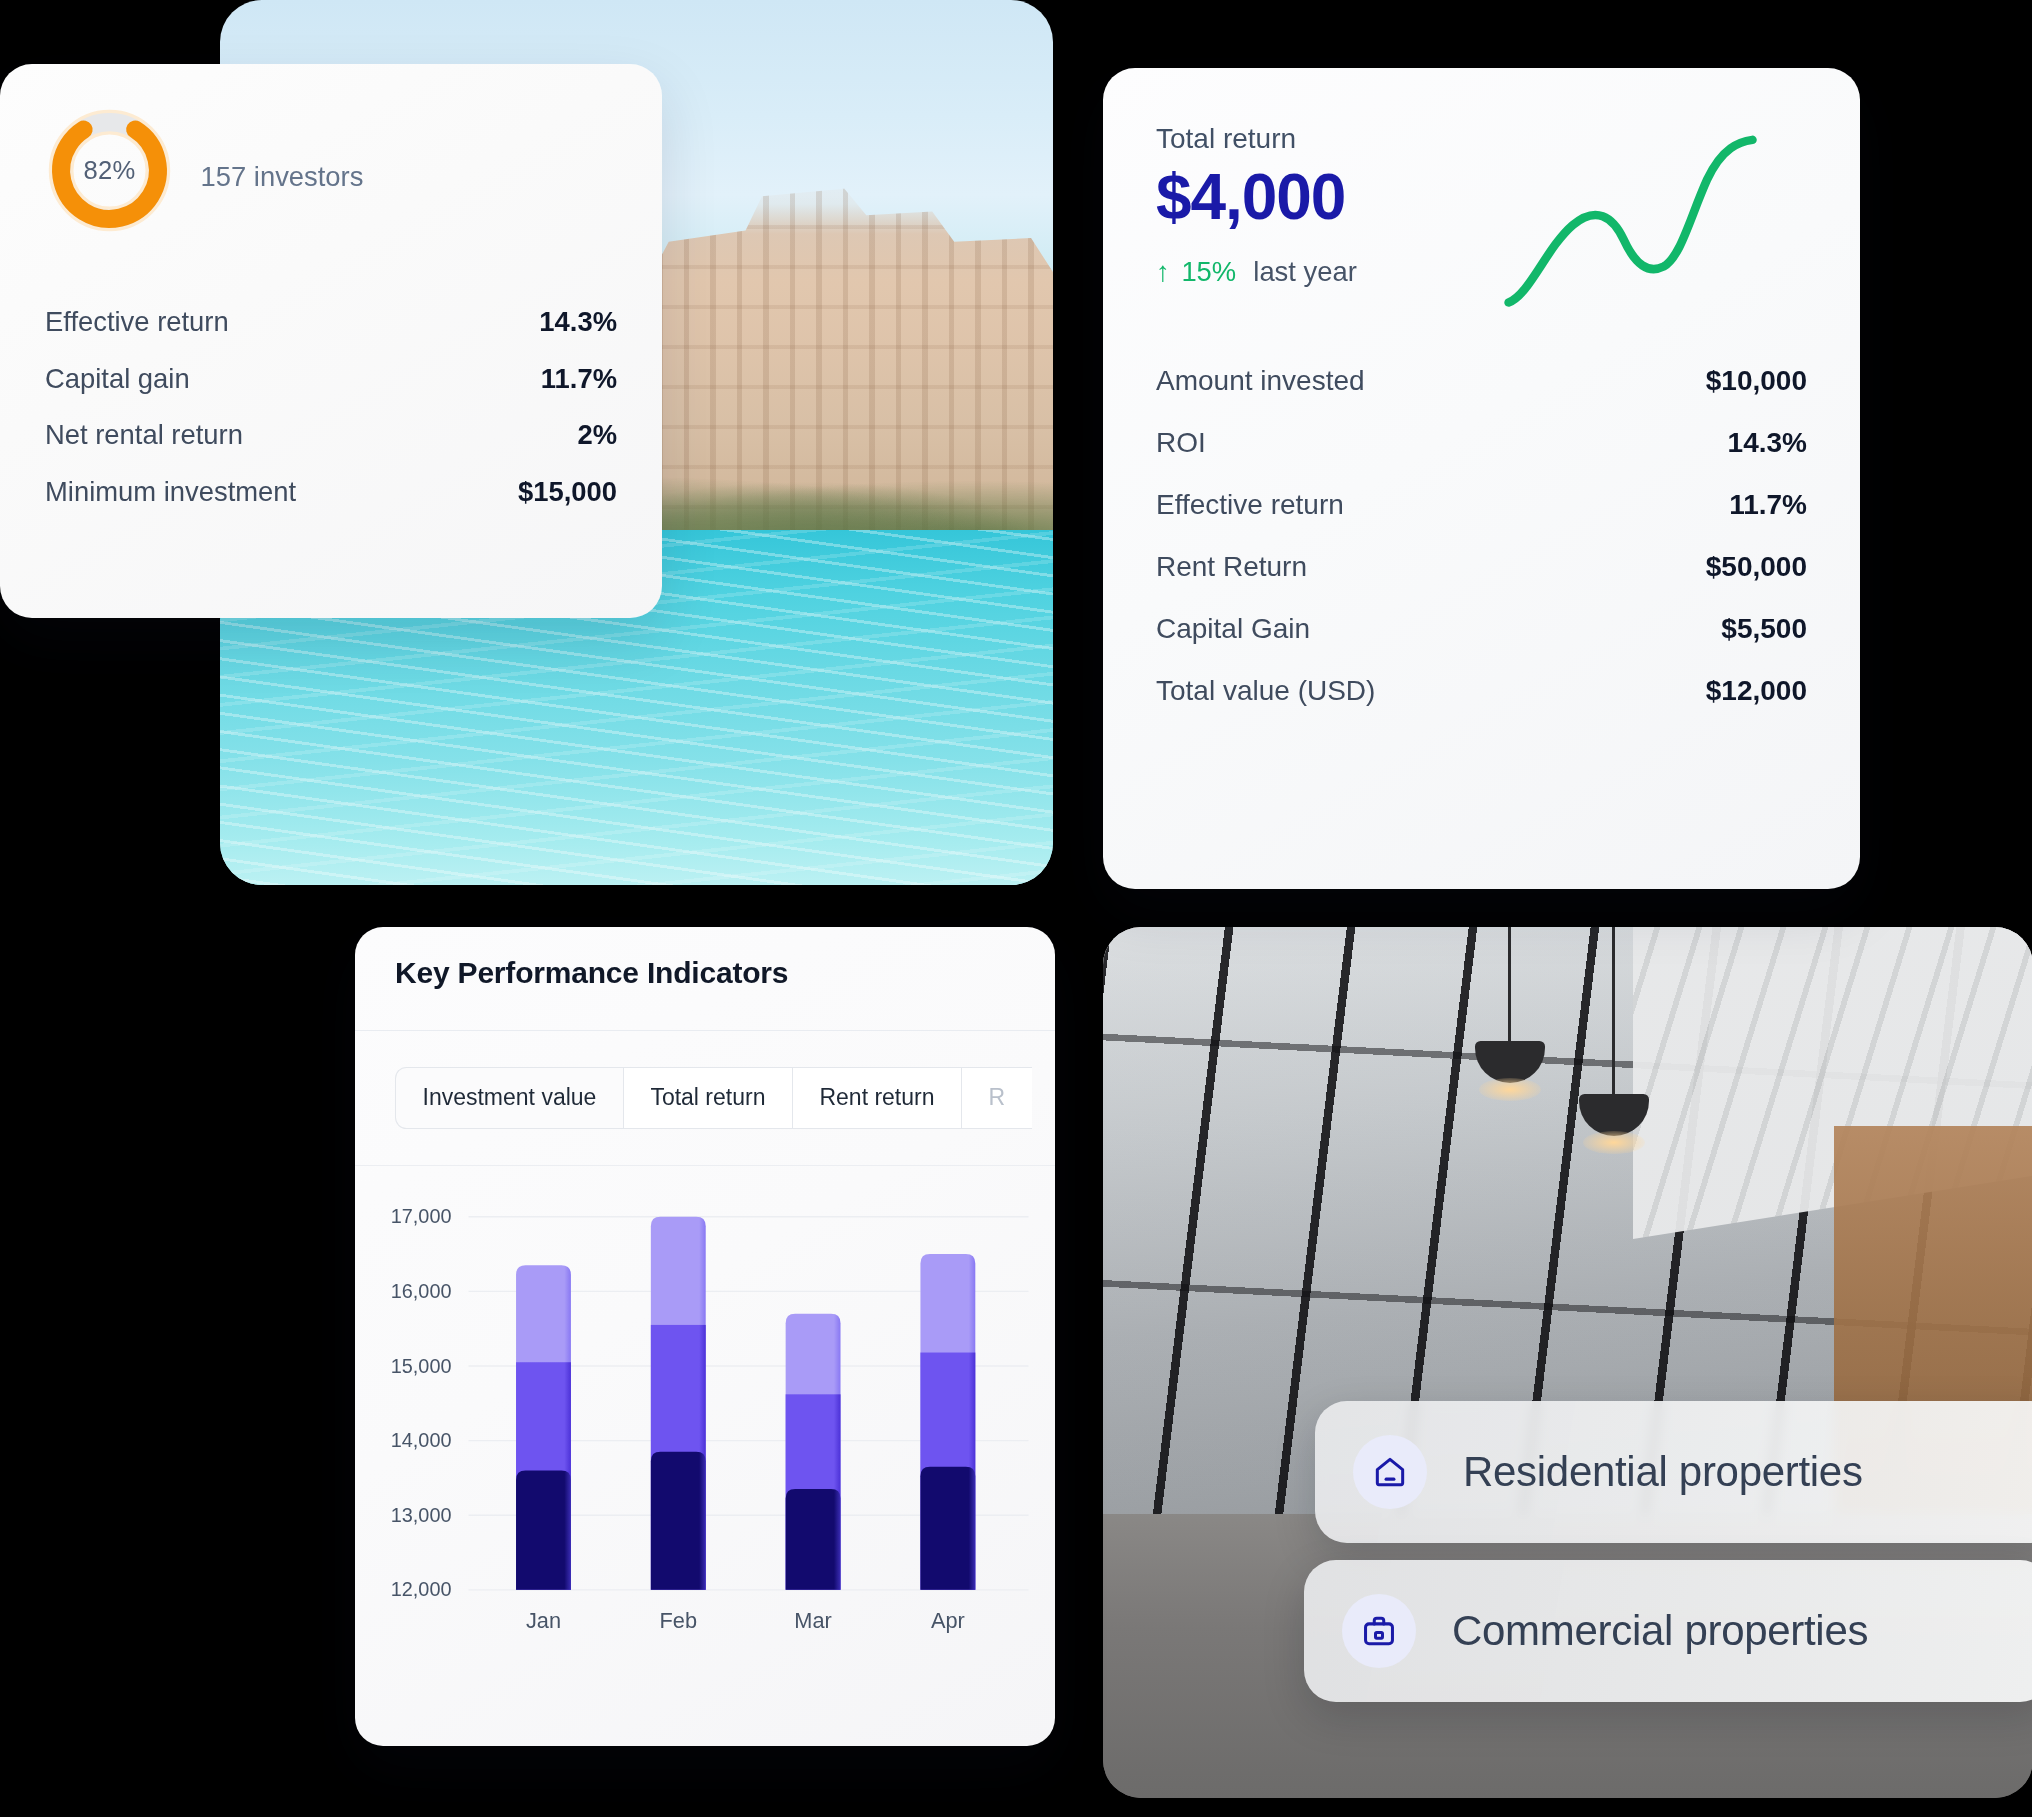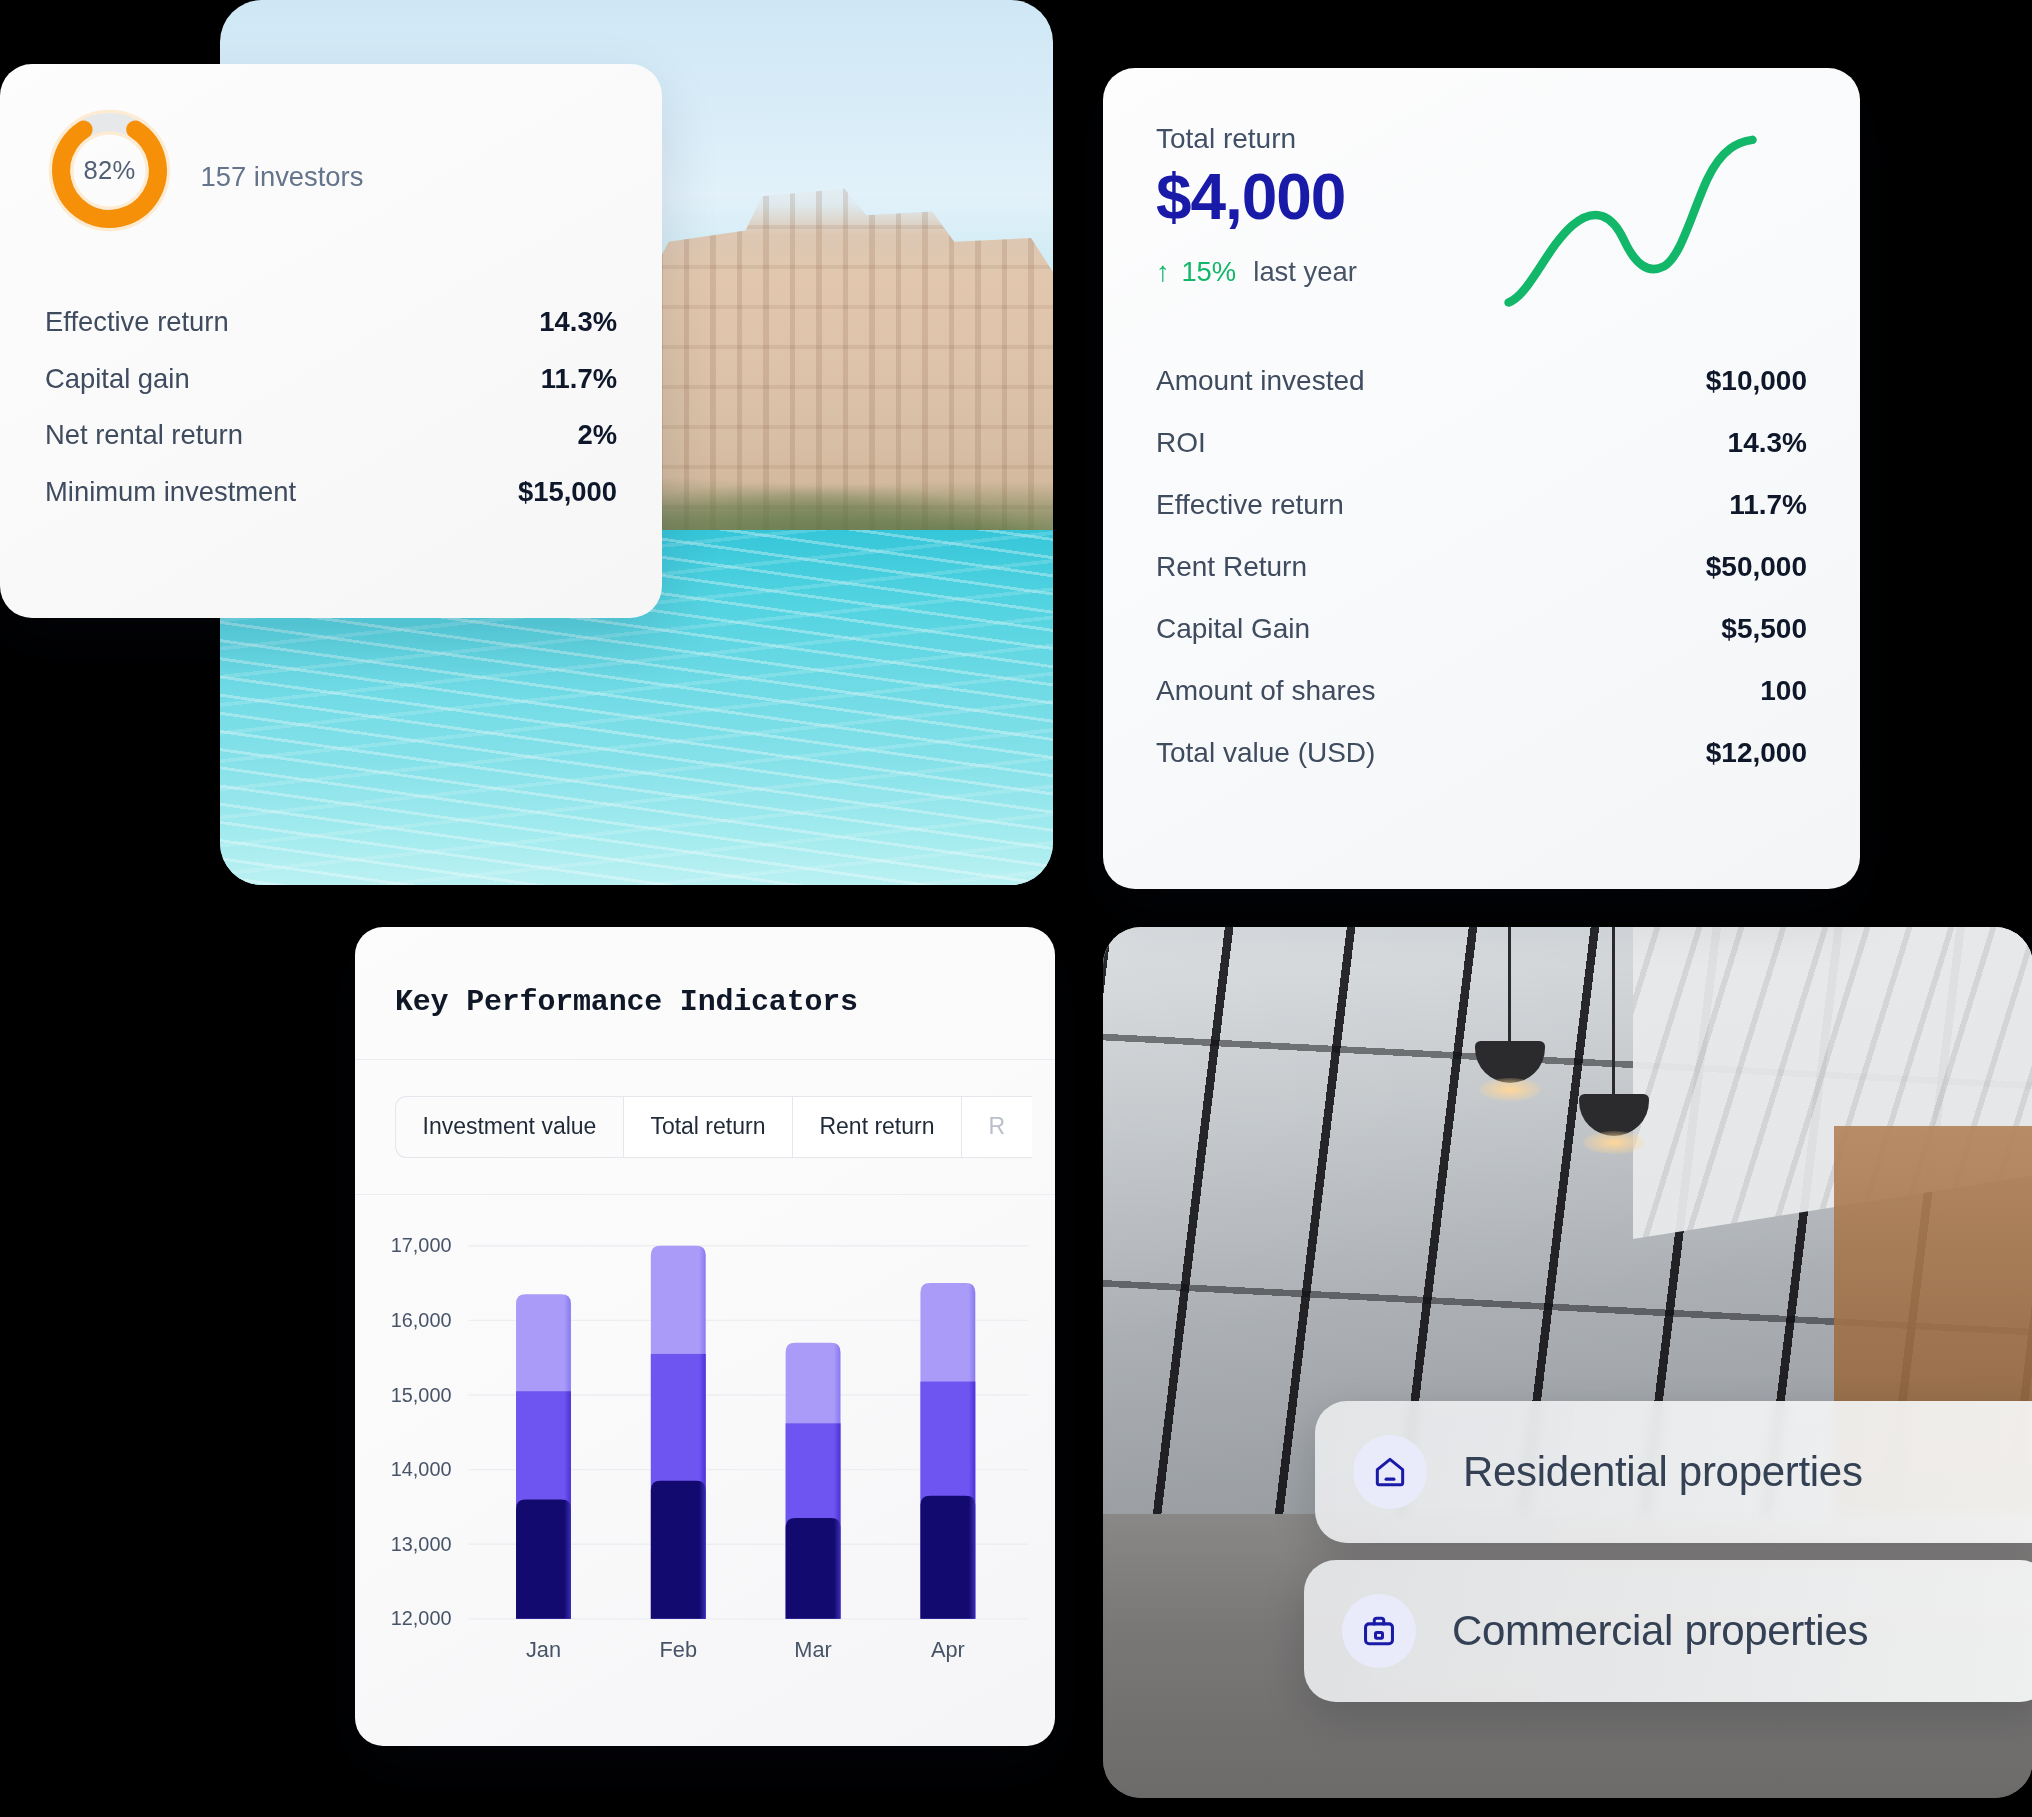--- a/index.html
+++ b/index.html
@@ -108,21 +108,21 @@
 
   
   .card-kpi {
     position: absolute; left: 355px; top: 927px;
     width: 700px; height: 819px;
     background: linear-gradient(150deg, #fcfcfd 0%, #fafafb 45%, #f5f5f7 100%);
     border-radius: 28px;
     box-shadow: 0 23px 57px rgba(20,30,60,.13);
     overflow: hidden;
   }
-  .kpi-title { font-size: 30px; font-weight: 700; color: #101828; padding: 58px 0 0 40px; letter-spacing: -0.2px; font-family: Liberation Mono, monospace; }
+  .kpi-title { font-size: 30px; font-weight: 700; color: #101828; padding: 29px 0 0 40px; letter-spacing: -0.2px; }
   .kpi-divider { height: 0.9px; background: #e9ecf1; margin-top: 40px; }
   .tabs { display: flex; margin: 36px 0 0 40px; height: 62px; width: 719px; }
   .tab {
     display: flex; align-items: center; justify-content: center;
     padding: 0 26.5px; font-size: 23px; font-weight: 400; color: #1f2937;
     background: #ffffff; border: 0.9px solid #e4e7ec; border-right: none; white-space: nowrap;
   }
   .tab:first-child { border-radius: 11.4px 0 0 11.4px; background: #fbfbfc; }
   .tab.cut { color: #b9c0cb; overflow: hidden; }
   .tabs-divider { height: 0.9px; background: #eceef2; margin-top: 36px; }
@@ -282,24 +282,20 @@
         <span class="ret-label">Effective return</span>
         <span class="ret-value">11.7%</span>
       </div>
       <div class="ret-row">
         <span class="ret-label">Rent Return</span>
         <span class="ret-value">$50,000</span>
       </div>
       <div class="ret-row">
         <span class="ret-label">Capital Gain</span>
         <span class="ret-value">$5,500</span>
-      </div>
-      <div class="ret-row">
-        <span class="ret-label">Amount of shares</span>
-        <span class="ret-value">100</span>
       </div>
       <div class="ret-row">
         <span class="ret-label">Total value (USD)</span>
         <span class="ret-value">$12,000</span>
       </div>
     </div>
   </div>
 
   <div class="card-kpi">
     <div class="kpi-title">Key Performance Indicators</div>

